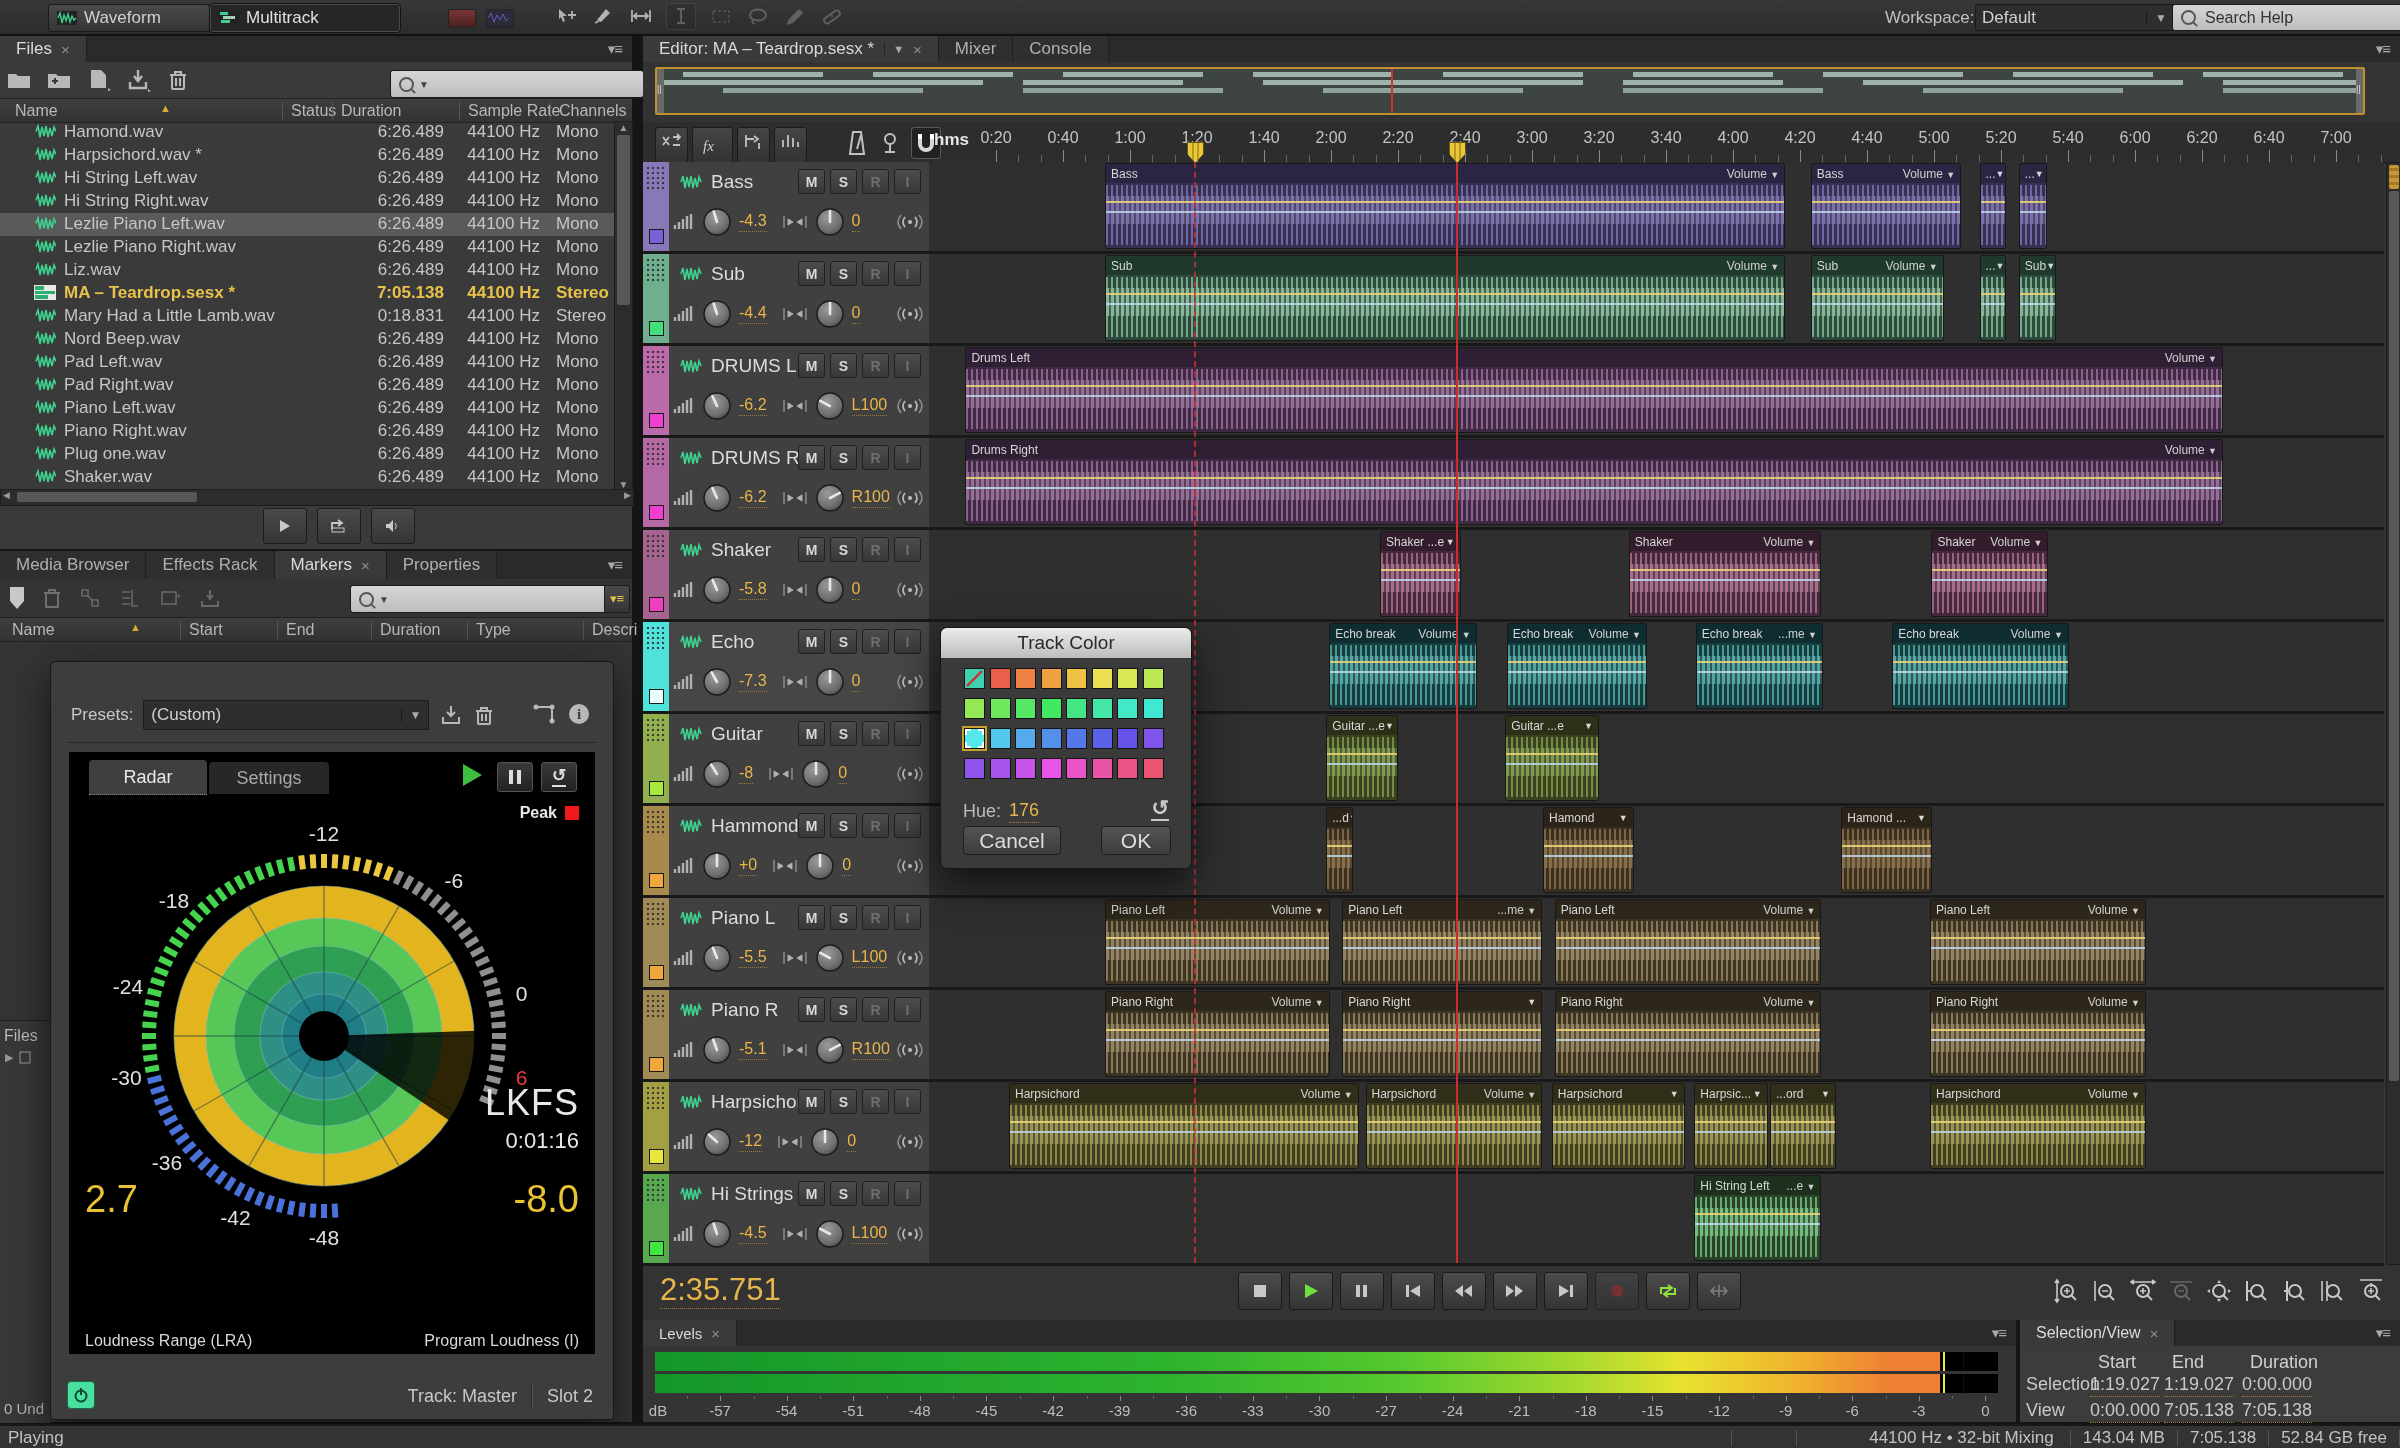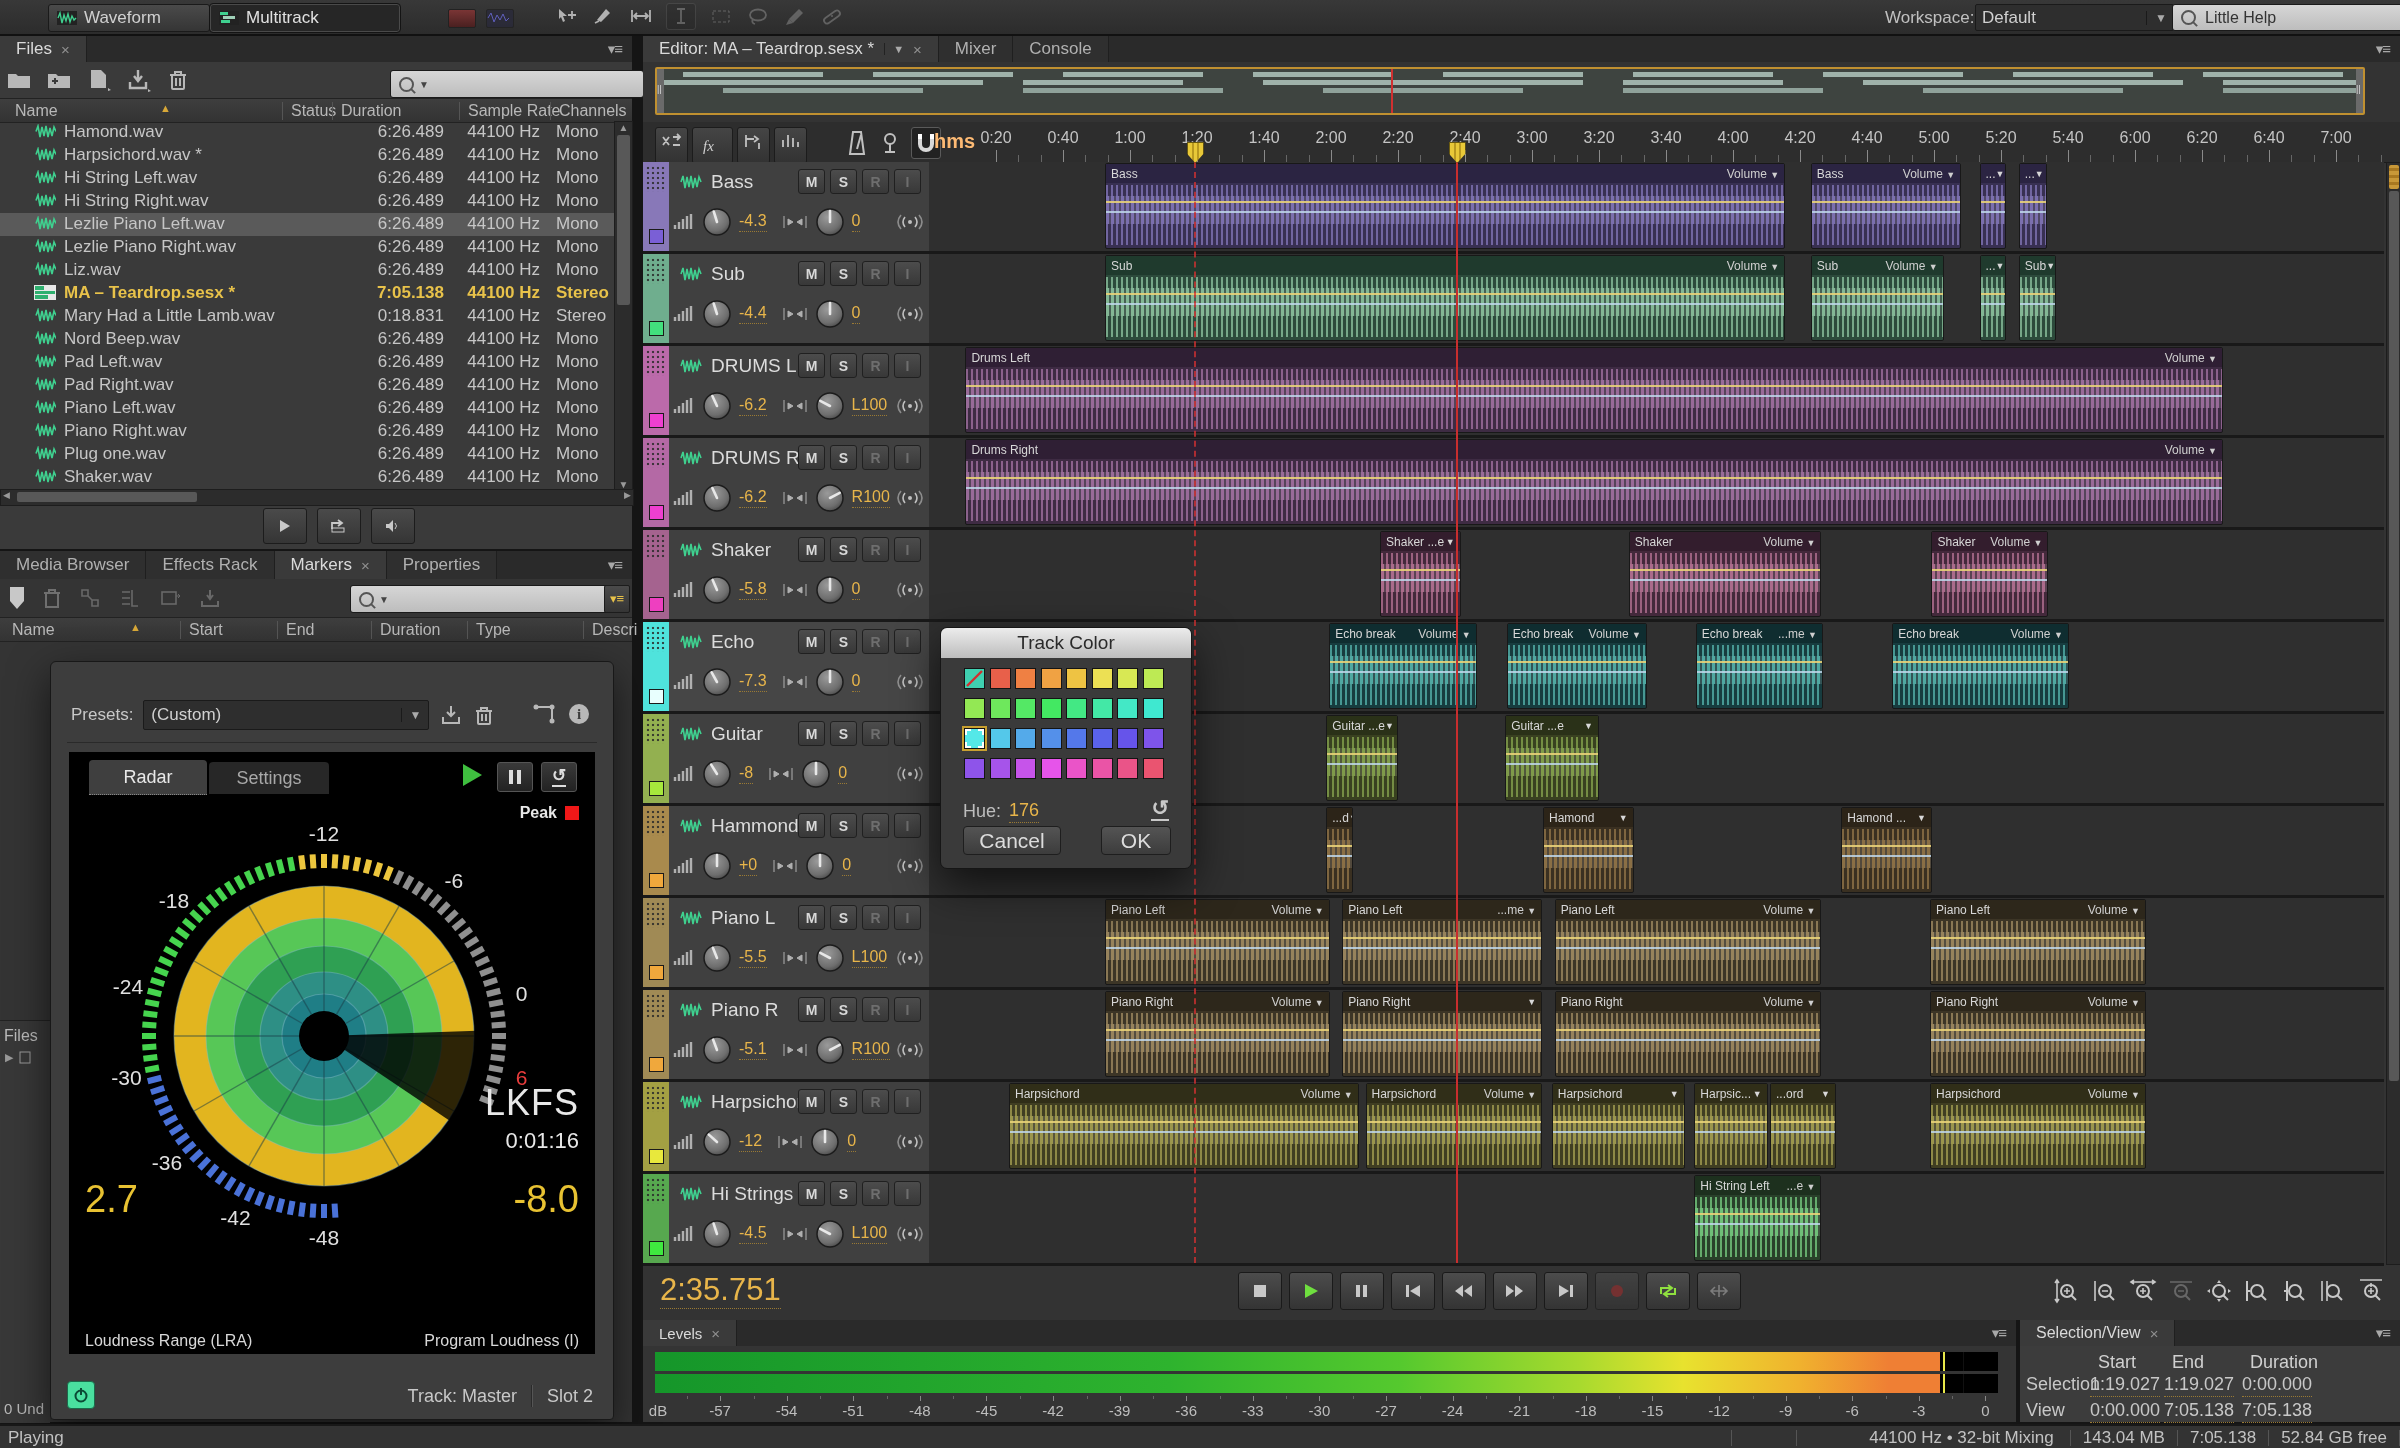--- a/index.html
+++ b/index.html
@@ -134,21 +134,21 @@
       </svg>
     </span>
   </div>
 <div class="abs" style="left:1885px;top:8px;font-size:17px;color:#c0c0c0">Workspace:</div>
 <div class="abs" style="left:1975px;top:4px;width:185px;height:25px;background:#2e2e2e;border:1px solid #1a1a1a;border-radius:2px;display:flex;align-items:center;justify-content:space-between;padding:0 6px;font-size:17px;color:#d0d0d0">
   <span>Default</span>
     <span style="border-left:1px solid #1a1a1a;padding-left:8px;font-size:12px;color:#aaa">▼</span>
   </div>
 <div class="search" style="left:2172px;top:4px;width:218px;height:25px">
     <span class="mag"></span>
-    <span style="margin-left:6px">Little Help</span>
+    <span style="margin-left:6px">Search Help</span>
   </div>
 
 <div class="panel" style="left:0;top:36px;width:632px;height:513px"></div>
 <div class="tabbar" style="left:0;top:36px;width:632px;height:26px">
   <div class="tab active">
       <span>Files</span>
       <span class="x">×</span>
     </div>
   <div class="pmenu">▾≡</div>
 </div>
@@ -763,21 +763,21 @@
     <div style="position:absolute;left:1317.6px;top:33px;width:1px;height:7px;background:#666"></div>
     <div class="rlabel" style="left:1310px;top:7px">6:40</div>
     <div style="position:absolute;left:1340px;top:28px;width:1px;height:12px;background:#8a8a8a"></div>
     <div style="position:absolute;left:1362.3px;top:33px;width:1px;height:7px;background:#666"></div>
     <div style="position:absolute;left:1384.6px;top:33px;width:1px;height:7px;background:#666"></div>
     <div class="rlabel" style="left:1377px;top:7px">7:00</div>
     <div style="position:absolute;left:1407px;top:28px;width:1px;height:12px;background:#8a8a8a"></div>
     <div style="position:absolute;left:1429.3px;top:33px;width:1px;height:7px;background:#666"></div>
     <div style="position:absolute;left:1451.6px;top:33px;width:1px;height:7px;background:#666"></div>
   </div>
-<div class="abs" style="left:934px;top:130px;font-size:20px;font-weight:bold;color:#fdba74">hms</div>
+<div class="abs" style="left:934px;top:130px;font-size:17px;font-weight:bold;color:#e5e5e5">hms</div>
 <div id="tracks">
     <div id="tracks-built">
       <div class="trackhdr" style="top:162px">
    <div class="strip" style="background:#8878b8">
           <div class="grip"></div>
           <div class="sq" style="background:#7a5fd6"></div>
         </div>
    <div class="tname">
           <svg width="24" height="16">
             <path d="M2 8 L4 2 L6 14 L8 3 L10 13 L12 2 L14 14 L16 4 L18 13 L20 3 L22 8" stroke="#3fd08f" fill="none" stroke-width="1.6"></path>

